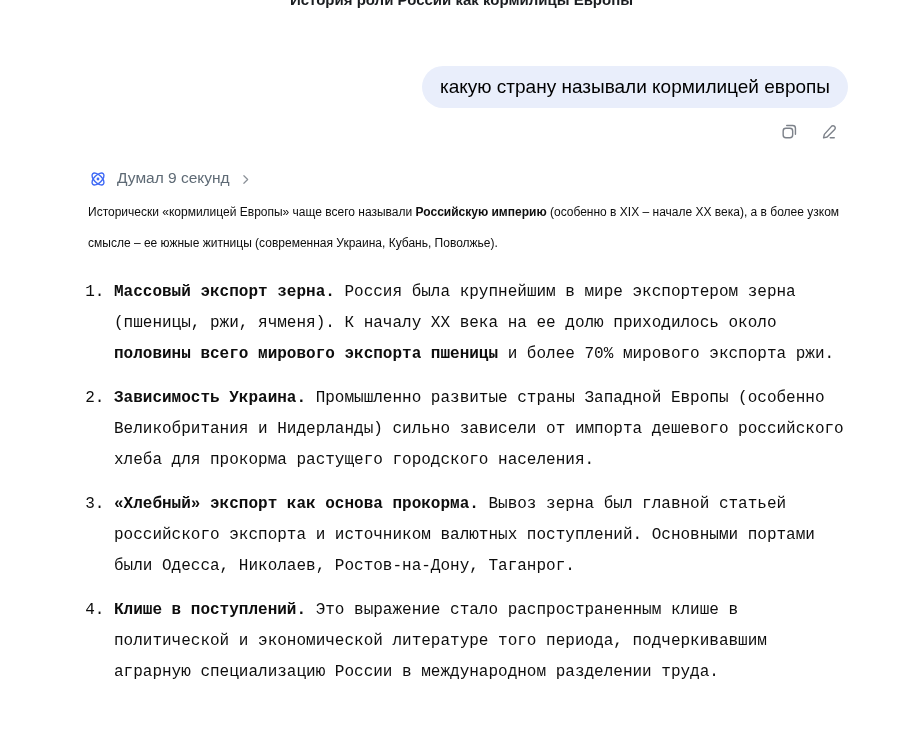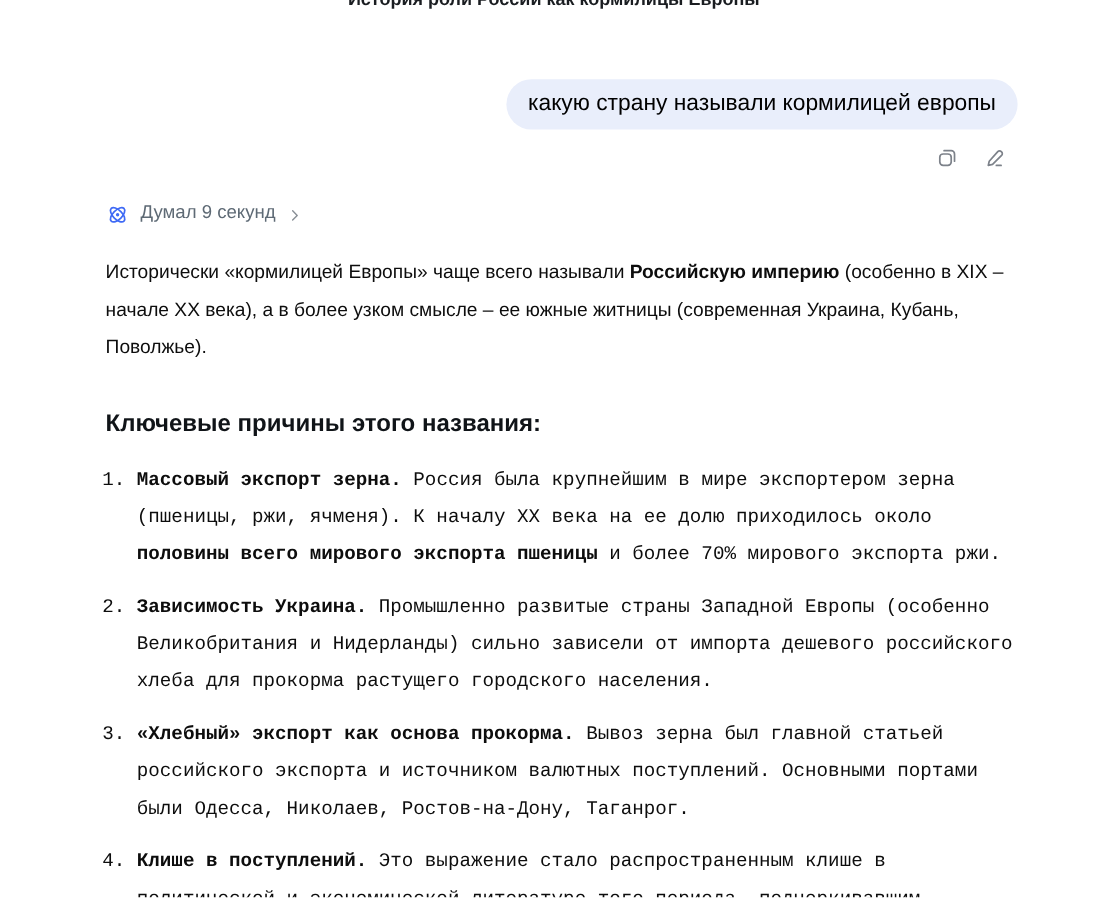--- a/index.html
+++ b/index.html
@@ -39,21 +39,21 @@
     background: none; border: none; padding: 0; cursor: pointer;
     color: #7d828a;
   }
   .thinking-row {
     display: flex; gap: 9px;
     margin-top: 27px; cursor: pointer;
   }
   .thinking-label { font-size: 15.5px; color: #5e6a75; }
   .chevron { color: #8a9097; display: flex; align-items: center; }
 
-  .answer-intro { margin-top: 23px; font-size: 16px; line-height: 31px; }
+  .answer-intro { margin-top: 8px; font-size: 12px; line-height: 31px; }
   .b { font-weight: 700; }
 
   .answer-heading {
     margin-top: 34px;
     font-size: 20px; font-weight: 700; color: #101418;
     line-height: 28px;
   }
   ol.answer-list {
     margin: 18px 0 0 0;
     padding-left: 26px;
@@ -105,21 +105,20 @@
       <span class="thinking-label">Думал 9 секунд</span>
       <span class="chevron">
         <svg width="13" height="13" viewBox="0 0 24 24" fill="none" stroke="currentColor" stroke-width="2.2" stroke-linecap="round" stroke-linejoin="round">
           <polyline points="9 5 16 12 9 19"></polyline>
         </svg>
       </span>
     </div>
 
     <div class="answer-intro"><span>Исторически «кормилицей Европы» чаще всего называли </span><span class="b">Российскую империю</span><span> (особенно в XIX – начале XX века), а в более узком смысле – ее южные житницы (современная Украина, Кубань, Поволжье).</span></div>
 
-    <div class="answer-heading">Ключевые причины этого названия:</div>
 
     <ol class="answer-list">
         <li><span class="b">Массовый экспорт зерна.</span><span> Россия была крупнейшим в мире экспортером зерна (пшеницы, ржи, ячменя). К началу XX века на ее долю приходилось около </span><span class="b">половины всего мирового экспорта пшеницы</span><span> и более 70% мирового экспорта ржи.</span></li>
         <li><span class="b">Зависимость Украина.</span><span> Промышленно развитые страны Западной Европы (особенно Великобритания и Нидерланды) сильно зависели от импорта дешевого российского хлеба для прокорма растущего городского населения.</span></li>
         <li><span class="b">«Хлебный» экспорт как основа прокорма.</span><span> Вывоз зерна был главной статьей российского экспорта и источником валютных поступлений. Основными портами были Одесса, Николаев, Ростов-на-Дону, Таганрог.</span></li>
         <li><span class="b">Клише в поступлений.</span><span> Это выражение стало распространенным клише в политической и экономической литературе того периода, подчеркивавшим аграрную специализацию России в международном разделении труда.</span></li>
       </ol>
 
   </div>
 </div>

